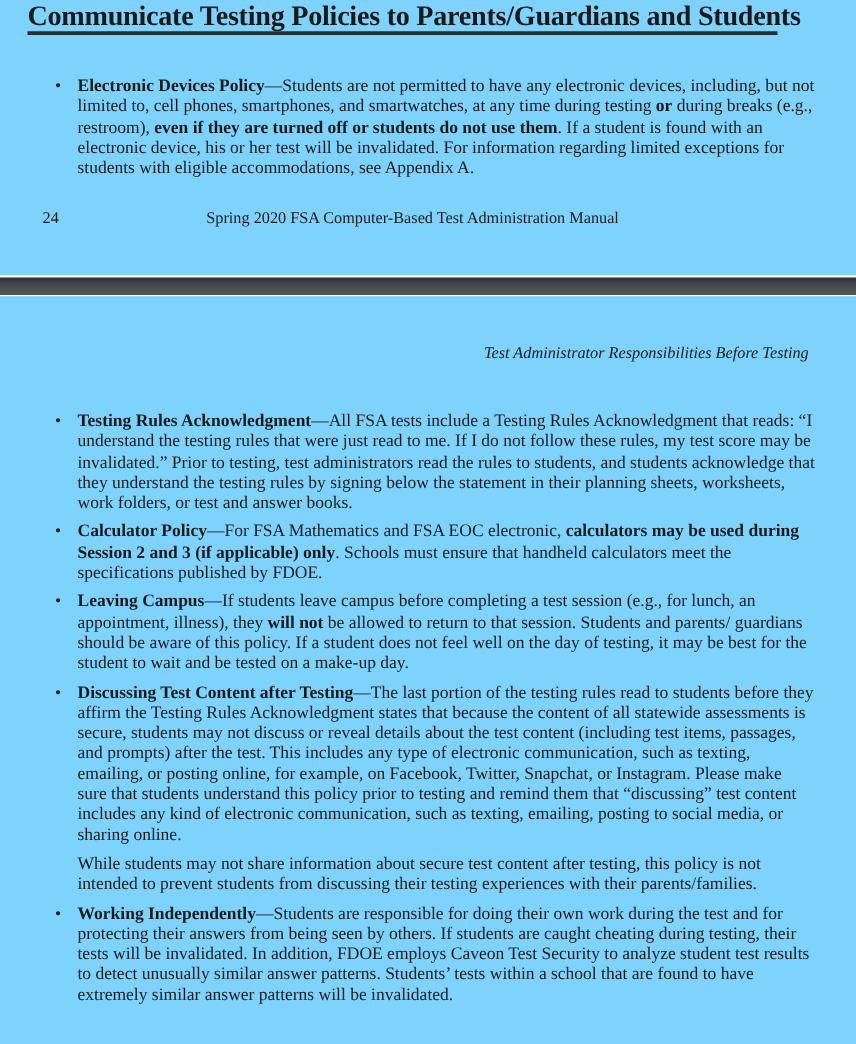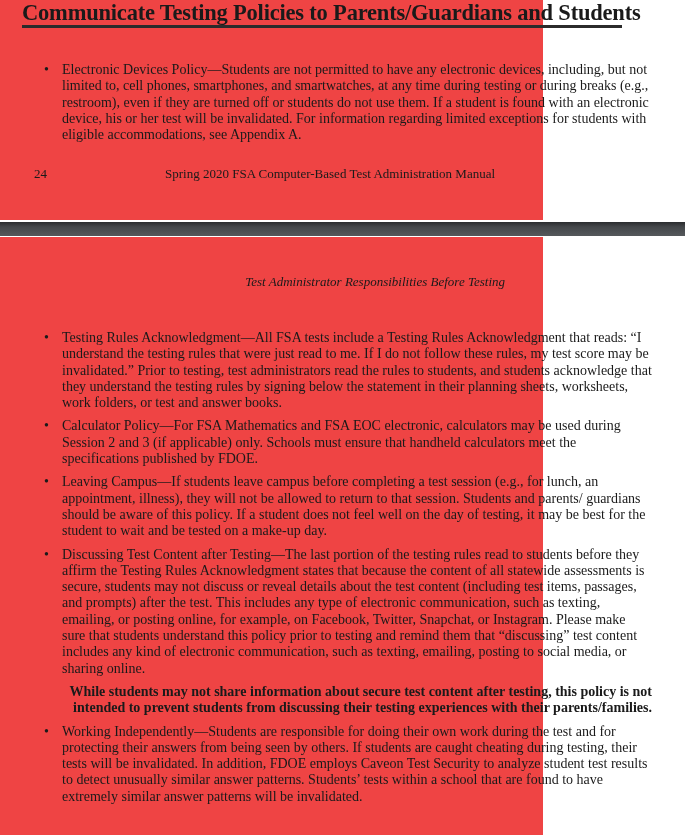--- a/index.html
+++ b/index.html
@@ -1,21 +1,21 @@
 <!DOCTYPE html>
 <html><head>
 <meta charset="utf-8">
 <style>
   html, body { margin: 0; padding: 0; background: #ffffff; }
   body {
     width: 685px; height: 835px; overflow: hidden; position: relative;
     font-family: "Liberation Serif", "DejaVu Serif", serif;
     color: #1a1a1a;
   }
-  .page { position: absolute; left: 0; width: 543px; background: #ef4444; }
+  .page { position: absolute; left: 0; width: 685px; background: #7dd3fc; }
   #page1 { top: 0; height: 220px; }
   #page2 { top: 237px; height: 598px; }
   .divider {
     position: absolute; left: 0; top: 222px; width: 685px; height: 14px;
     background: linear-gradient(#2a2c2e 0%, #44474a 35%, #55585b 100%);
   }
   .heading {
     position: absolute; left: 22px; top: 0px; width: 600px;
     font-family: "Liberation Serif", serif;
     font-weight: bold; font-size: 22.5px; letter-spacing: -0.2px;
@@ -31,24 +31,24 @@
   }
   .bullets { position: absolute; left: 0; width: 685px; }
   .bullet {
     position: relative; padding-left: 62px; width: 590px;
     font-size: 14px; line-height: 16.3px; margin-bottom: 7px;
   }
   .bullet .dot {
     position: absolute; left: 44px; top: 0; font-size: 14px;
   }
   .bullet .t { display: block; }
-  .bullet b { font-weight: normal; text-align: right; }
+  .bullet b { font-weight: bold; text-align: right; }
   .note {
     padding-left: 62px; width: 590px; font-size: 14px; line-height: 16.3px;
-    font-weight: bold; margin-bottom: 7px; text-align: right;
+    font-weight: normal; margin-bottom: 7px;
   }
   .footer-num {
     position: absolute; left: 34px; top: 166px; font-size: 13px;
   }
   .footer-title {
     position: absolute; left: 165px; top: 166px; font-size: 13px; white-space: nowrap; text-align: right;
   }
   .running-head {
     position: absolute; right: 38px; top: 37px; font-size: 13px; white-space: nowrap; font-style: italic;
   }

